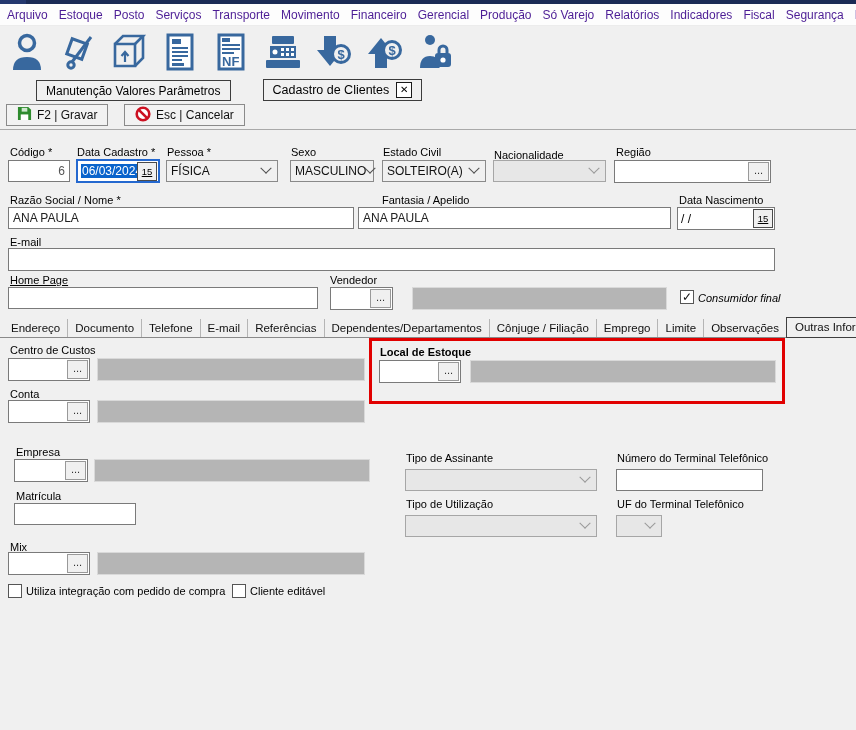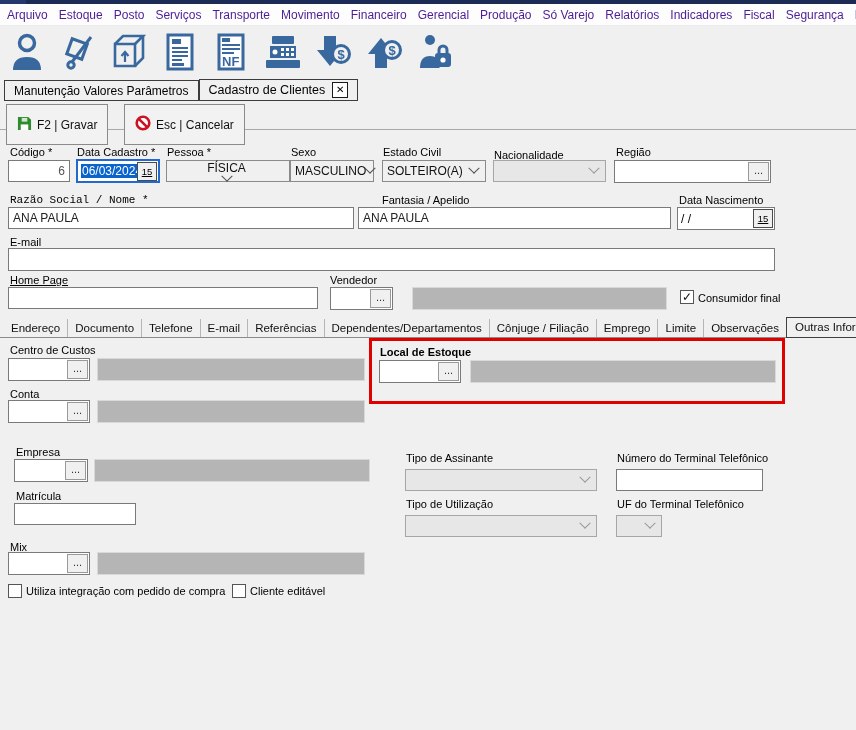--- a/index.html
+++ b/index.html
@@ -16,27 +16,27 @@
   .menubar { top:4px; left:0; width:856px; height:22px; background:#fdfdfd; display:flex; align-items:center; gap:11px; padding-left:7px; border-bottom:1px solid #ececec; white-space:nowrap; }
   .menu-item { font-size:12px; color:#4c1d95; cursor:default; }
 
   
   .toolbar { top:26px; left:0; width:856px; height:52px; background:#f0f0f0; display:flex; align-items:center; gap:11px; padding-left:7px; }
   .tool-icon { width:40px; height:40px; display:flex; align-items:center; justify-content:center; }
   .tool-icon svg { width:40px; height:40px; }
 
   
   .tabstrip { top:79px; left:0; width:856px; height:22px; display:flex; align-items:flex-end; padding-left:4px; }
-  .maintab { height:21px; border:1px solid #3c3c3c; background:#f0f0f0; display:flex; align-items:center; padding:0 9px; font-size:12px; gap:7px; }
+  .maintab { height:21px; border:1px solid #3c3c3c; background:#f0f0f0; display:flex; align-items:center; padding:0 9px; font-size:12px; gap:7px;margin-left:32px; }
   .maintab.active { height:22px; font-size:12.5px; }
   .tab-close { width:16px; height:16px; border:1px solid #1a1a1a; background:#fff; display:flex; align-items:center; justify-content:center; font-size:10px; line-height:1; }
 
   
   .btnrow { top:101px; left:0; width:856px; height:29px; background:#f0f0f0; border-bottom:1px solid #a9a9a9; }
-  .btn { position:absolute; top:3px; height:41px; border:1px solid #8a8a8a; background:#f2f2f2; display:flex; align-items:center; gap:5px; padding:0 10px; font-size:12px; color:#111; }
+  .btn { position:absolute; top:3px; height:22px; border:1px solid #8a8a8a; background:#f2f2f2; display:flex; align-items:center; gap:5px; padding:0 10px; font-size:12px; color:#111; }
   .btn.disabled { border-color:#bdbdbd; color:#a8a8a8; }
 
   
   .lbl { position:absolute; font-size:11px; color:#000; white-space:nowrap; }
   .tin { position:absolute; height:22px; border:1px solid #7a7a7a; background:#fff; font-family:"Liberation Sans",sans-serif; font-size:12px; padding:0 4px; color:#222; }
   .ro { position:absolute; height:23px; background:#b5b5b5; border:1px solid #d9d9d9; }
   .combo { position:absolute; height:22px; border:1px solid #8a8a8a; background:#f0f0f0; display:flex; align-items:center; justify-content:space-between; padding:0 7px 0 4px; font-size:12px; color:#111; }
   .combo.disabled { background:#e7e7e7; border-color:#a6a6a6; }
   .chev { width:8px; height:8px; border-right:1.6px solid #505050; border-bottom:1.6px solid #505050; transform:rotate(45deg) translate(-2px,-2px); flex:0 0 auto; }
   .combo.disabled .chev { border-color:#9a9a9a; }
@@ -197,21 +197,21 @@
   <span class="lbl" style="left:10px; top:146px;">Código *</span>
   <input class="tin" style="left: 8px; top: 160px; width: 62px; text-align: right; color: rgb(85, 85, 85);" readonly="" value="6">
 
   <span class="lbl" style="left:77px; top:146px;">Data Cadastro *</span>
   <div class="composite focused" style="left:76px; top:159px; width:84px; height:24px;">
     <span class="val"><span class="selflag">06/03/2024</span></span>
     <span class="calbtn">15</span>
   </div>
 
   <span class="lbl" style="left:167px; top:146px;">Pessoa *</span>
-  <div class="combo" style="left:166px; top:160px; width:124px;flex-direction:column;">
+  <div class="combo" style="left:166px; top:160px; width:112px;">
     <span>FÍSICA</span>
       <span class="chev"></span>
   </div>
 
   <span class="lbl" style="left:291px; top:146px;">Sexo</span>
   <div class="combo" style="left:290px; top:160px; width:84px;">
     <span>MASCULINO</span>
       <span class="chev"></span>
   </div>
 
@@ -226,21 +226,21 @@
     <span></span>
       <span class="chev"></span>
   </div>
 
   <span class="lbl" style="left:616px; top:146px;">Região</span>
   <div class="composite" style="left:614px; top:160px; width:157px;">
     <span class="val"></span>
     <span class="dots">...</span>
   </div>
 
-  <span class="lbl" style="left:10px; top:194px;font-family:Liberation Mono, monospace;">Razão Social / Nome *</span>
+  <span class="lbl" style="left:10px; top:194px;">Razão Social / Nome *</span>
   <input class="tin" style="left: 8px; top: 207px; width: 346px;" readonly="" value="ANA PAULA">
 
   <span class="lbl" style="left:360px; top:194px;padding-left:22px;">Fantasia / Apelido</span>
   <input class="tin" style="left: 358px; top: 207px; width: 313px;" readonly="" value="ANA PAULA">
 
   <span class="lbl" style="left:679px; top:194px;">Data Nascimento</span>
   <div class="composite" style="left:677px; top:207px; width:98px;">
     <span class="val">/ /</span>
     <span class="calbtn">15</span>
   </div>
@@ -252,21 +252,21 @@
   <input class="tin" style="left: 8px; top: 287px; width: 310px;" readonly="" value="">
 
   <span class="lbl" style="left:330px; top:274px;">Vendedor</span>
   <div class="composite" style="left:330px; top:287px; width:63px;">
     <span class="val"></span>
     <span class="dots">...</span>
   </div>
   <div class="ro" style="left:412px; top:287px; width:255px;"></div>
 
   <div class="cb" style="left:680px; top:290px;">✓</div>
-  <span class="lbl" style="left:698px; top:292px;">Consumidor final</span>
+  <span class="lbl" style="left:698px; top:292px;font-style:italic;">Consumidor final</span>
 
   <div class="abs subtabs">
     <span class="subtab">Endereço</span>
     <span class="subtab">Documento</span>
     <span class="subtab">Telefone</span>
     <span class="subtab">E-mail</span>
     <span class="subtab">Referências</span>
     <span class="subtab">Dependentes/Departamentos</span>
     <span class="subtab">Cônjuge / Filiação</span>
     <span class="subtab">Emprego</span>

